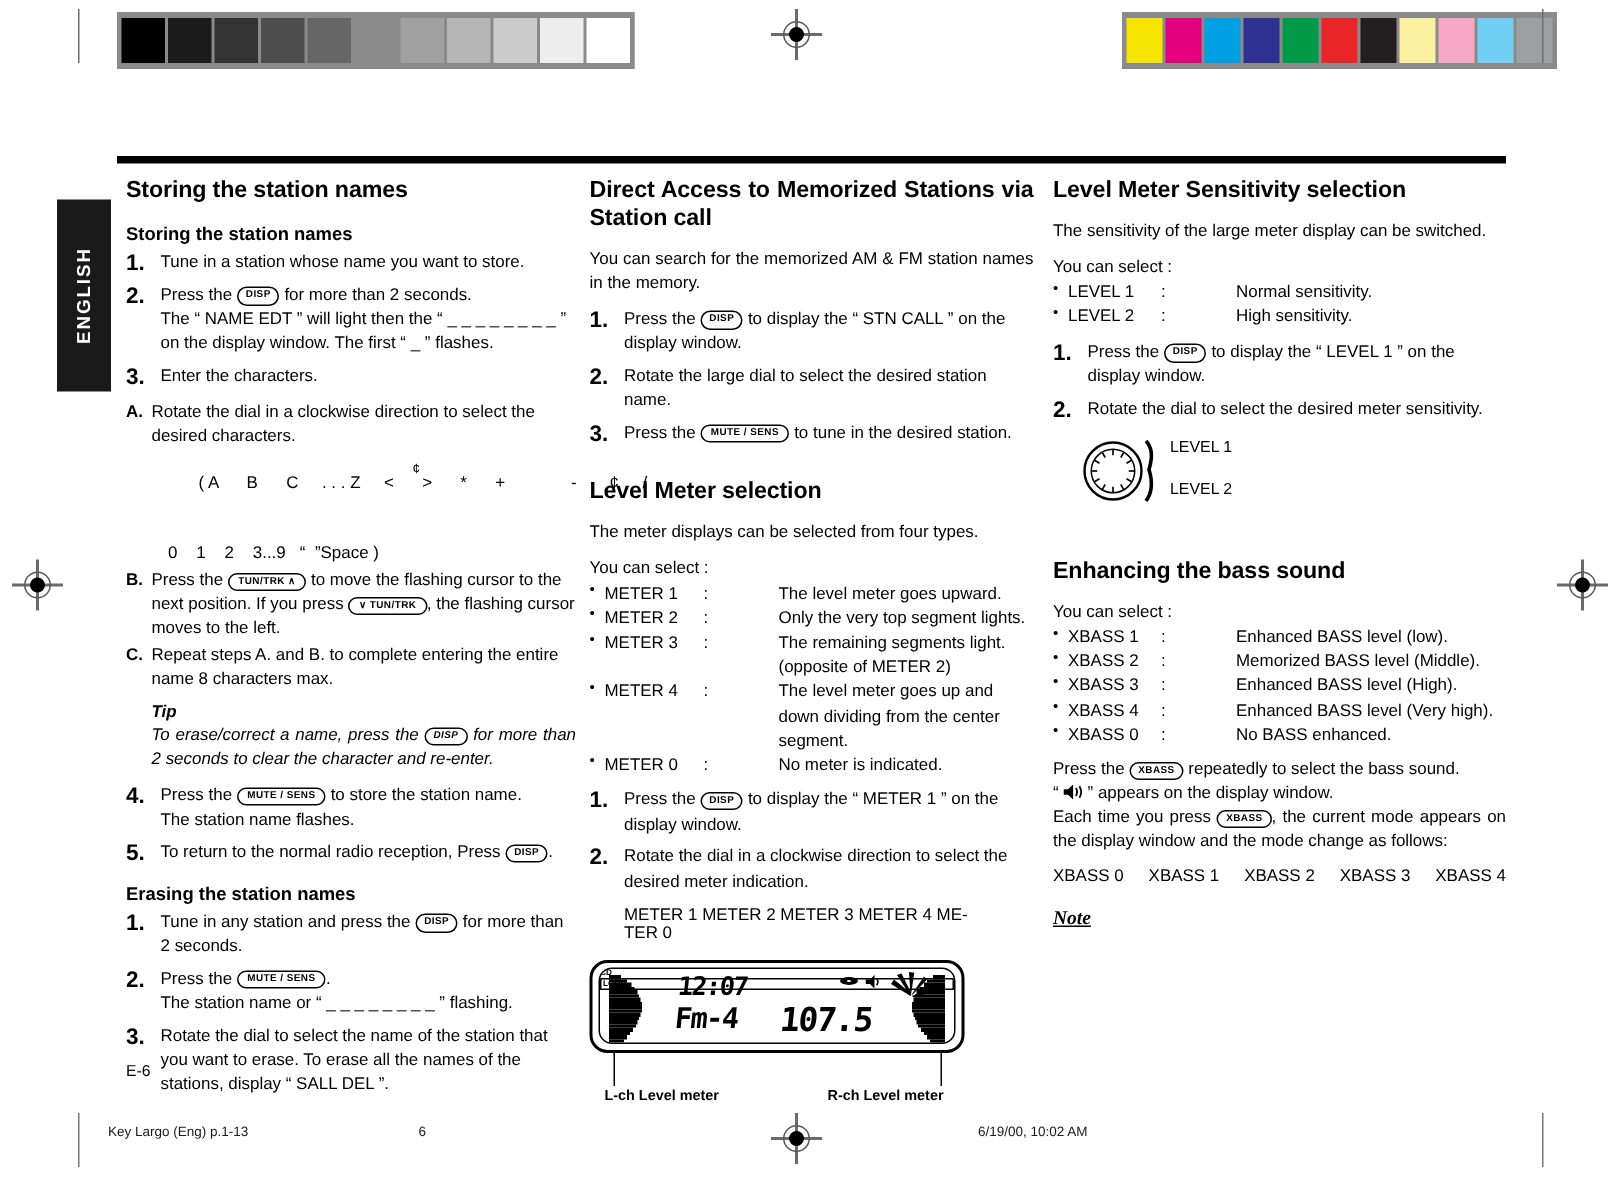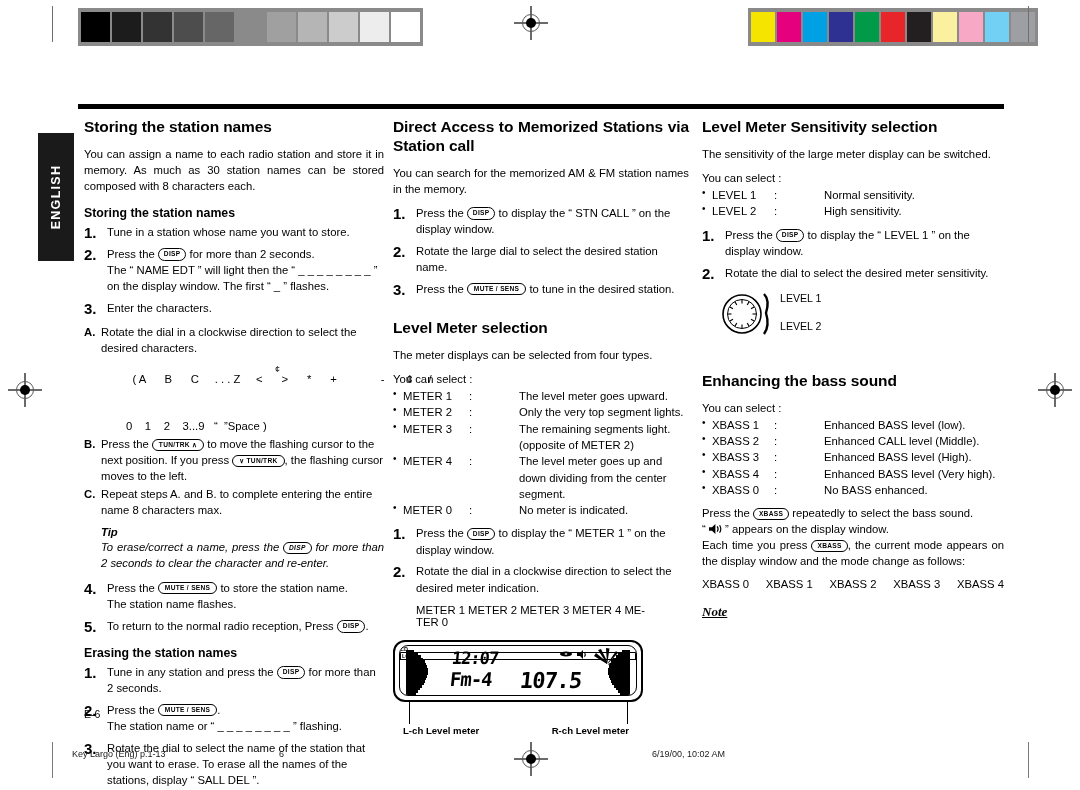--- a/index.html
+++ b/index.html
@@ -210,21 +210,20 @@
 <div id="page">
 
   <div id="top-rule"></div>
 
   <div id="lang-tab">
     <span>ENGLISH</span>
   </div>
 
   <div class="col" id="col1">
     <h1 class="sec">Storing the station names</h1>
-    <p class="body">You can assign a name to each radio station and store it in memory. As much as 30 station names can be stored composed with 8 characters each.</p>
 
     <h2 class="sub">Storing the station names</h2>
 
     <ol class="steps">
       <li>
         <span class="num">1.</span>
         <span class="ln">Tune in a station whose name you want to store.</span>
       </li>
       <li>
         <span class="num">2.</span>
@@ -238,21 +237,21 @@
     </ol>
 
     <ol class="alpha">
       <li>
         <span class="al">A.</span>
         <span>Rotate the dial in a clockwise direction to select the desired characters.</span>
         <div style="white-space:pre; font-size:11.3px; line-height:1.38; position:relative;">
           <span>( A      B      C     . . . Z     &lt;      &gt;      *      +              -       ¢     /</span>
           <span style="position:absolute; left:174px; top:7px; font-size:9px;">¢</span>
         </div>
-        <div style="white-space:pre; font-size:11.3px; line-height:1.38; margin-left:25px;">0    1    2    3...9   “  ”Space )</div>
+        <div style="white-space:pre; font-size:11.3px; line-height:1.38; margin-left:11px;">0    1    2    3...9   “  ”Space )</div>
       </li>
       <li>
         <span class="al">B.</span>
         <span>Press the <span class="key wide">TUN/TRK ∧</span> to move the flashing cursor to the next position. If you press <span class="key wide">∨ TUN/TRK</span>, the flashing cursor moves to the left.</span>
       </li>
       <li>
         <span class="al">C.</span>
         <span>Repeat steps A. and B. to complete entering the entire name 8 characters max.</span>
       </li>
     </ol>
@@ -514,21 +513,21 @@
           <span class="opt-row">
         <span class="opt-name" style="width:62px;">XBASS 1</span>
         <span class="opt-colon">:</span>
         <span class="opt-desc">Enhanced BASS level (low).</span>
           </span>
         </li>
       <li>
           <span class="opt-row">
         <span class="opt-name" style="width:62px;">XBASS 2</span>
         <span class="opt-colon">:</span>
-        <span class="opt-desc">Enhanced CALL level (Middle).</span>
+        <span class="opt-desc">Memorized BASS level (Middle).</span>
           </span>
         </li>
       <li>
           <span class="opt-row">
         <span class="opt-name" style="width:62px;">XBASS 3</span>
         <span class="opt-colon">:</span>
         <span class="opt-desc">Enhanced BASS level (High).</span>
           </span>
         </li>
       <li>

